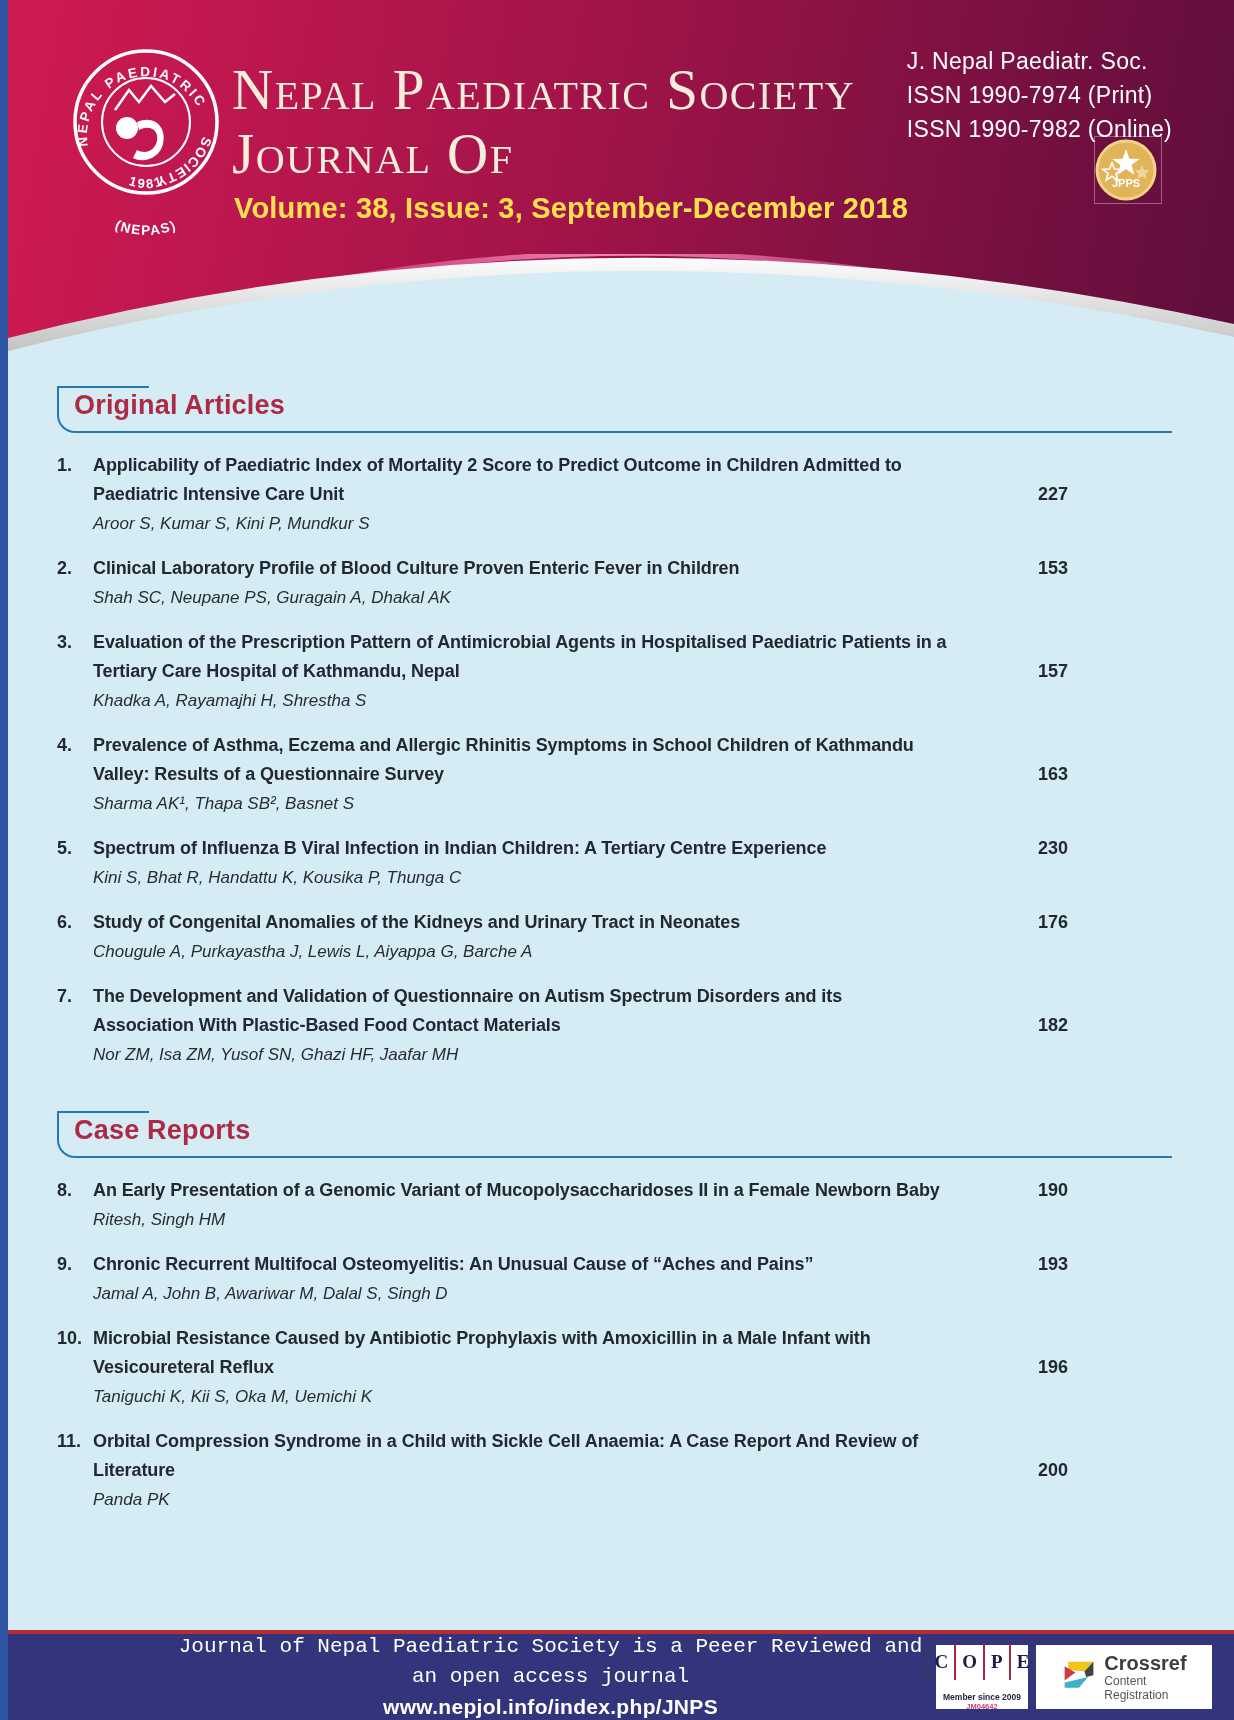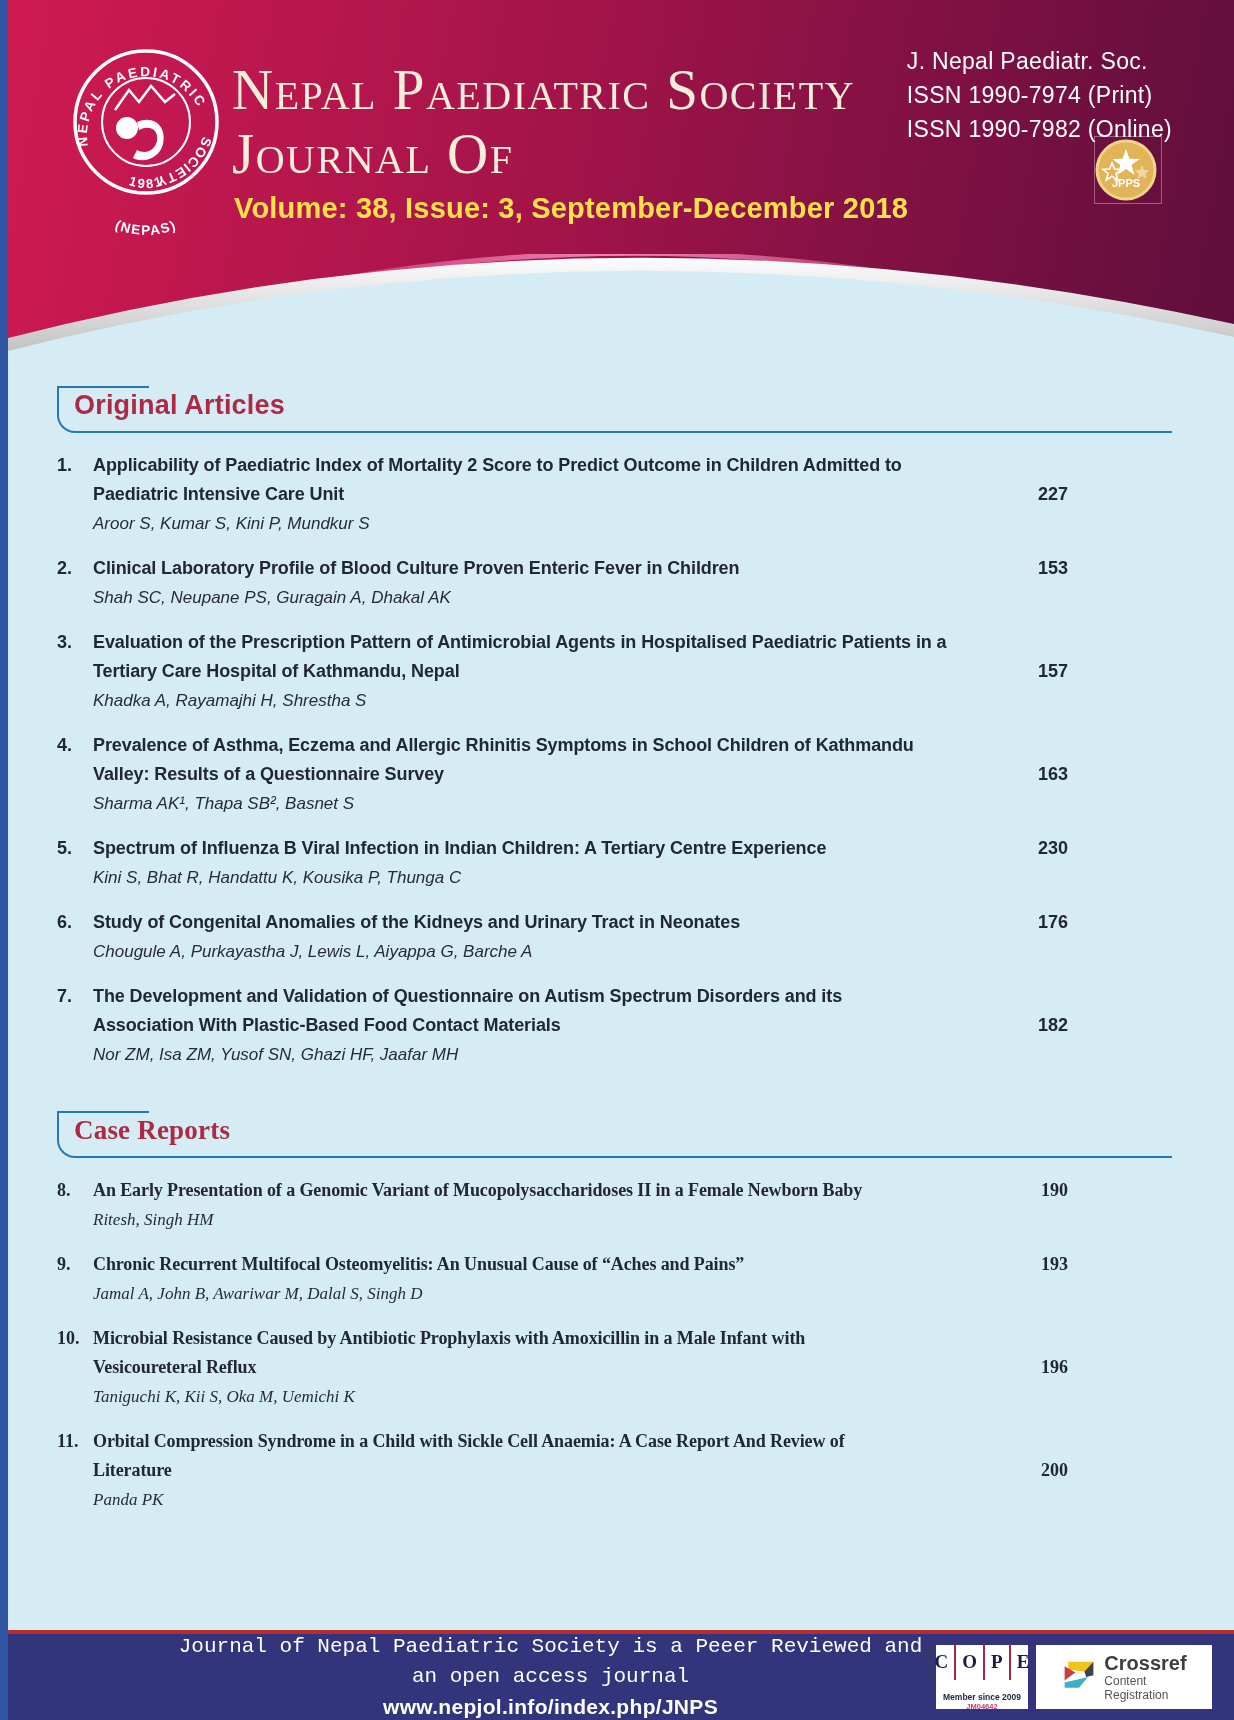--- a/index.html
+++ b/index.html
@@ -24,21 +24,21 @@
   .title-block{position:absolute;left:232px;top:58px;color:var(--c-title-cream);
     font-family:"Liberation Serif",serif;font-variant:small-caps;
     font-size:57px;line-height:64px;letter-spacing:1.5px;white-space:nowrap;}
   .volume-line{position:absolute;left:234px;top:192px;color:var(--c-volume-yellow);
     font-size:29px;font-weight:bold;letter-spacing:.2px;}
   .jpps-badge{position:absolute;left:1094px;top:136px;width:68px;height:68px;
     border:1px solid rgba(255,255,255,.35);display:flex;align-items:center;}
 
   
   .toc{padding:14px 62px 0 57px;color:var(--c-ink);}
-  .toc-section + .toc-section{margin-top:44px;font-family:Liberation Serif, serif;}
+  .toc-section + .toc-section{margin-top:44px;}
   .bracket{position:relative;border-left:2.5px solid var(--c-bracket-blue);
     border-bottom:2.5px solid var(--c-bracket-blue);border-bottom-left-radius:18px;
     padding:4px 0 10px 15px;}
   .bracket::before{content:"";position:absolute;top:0;left:-2.5px;width:92px;
     border-top:2.5px solid var(--c-bracket-blue);}
   .sec-label{color:var(--c-heading-red);font-size:27px;font-weight:bold;letter-spacing:.2px;}
   .sec-list{margin-top:18px;}
   .toc-item{display:grid;grid-template-columns:36px 1fr 84px;margin:0 104px 18px 0;}
   .toc-num{font-weight:bold;font-size:18px;line-height:29px;}
   .toc-title{grid-column:2;font-weight:bold;font-size:18px;line-height:29px;

